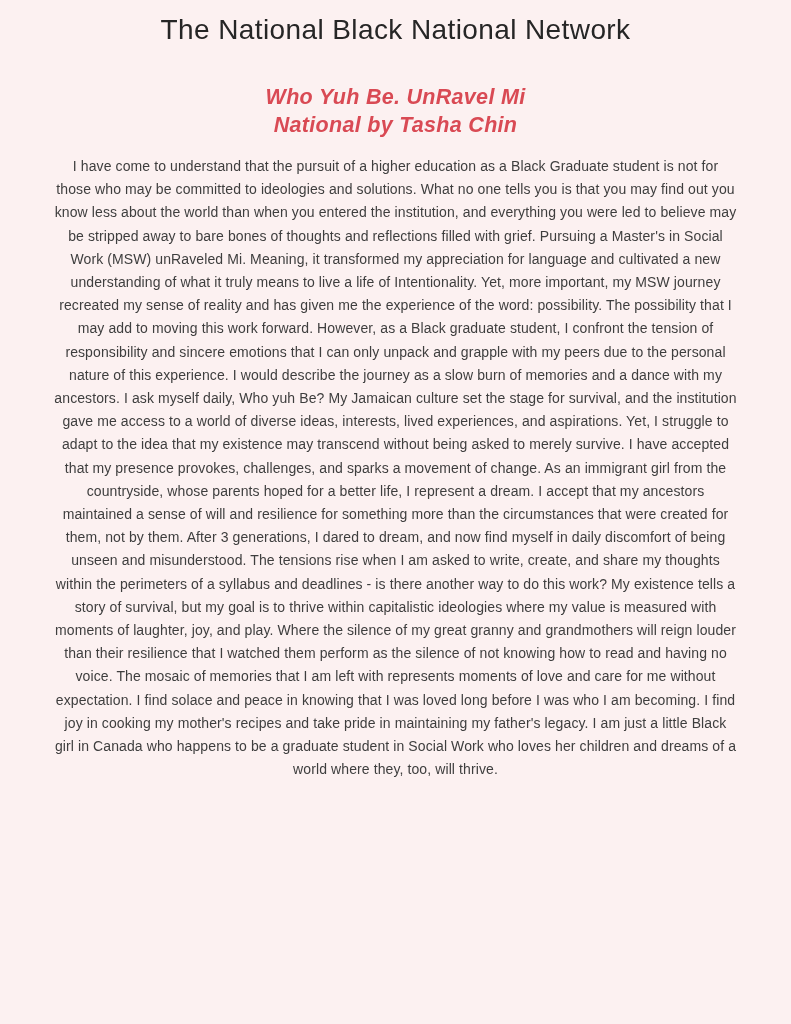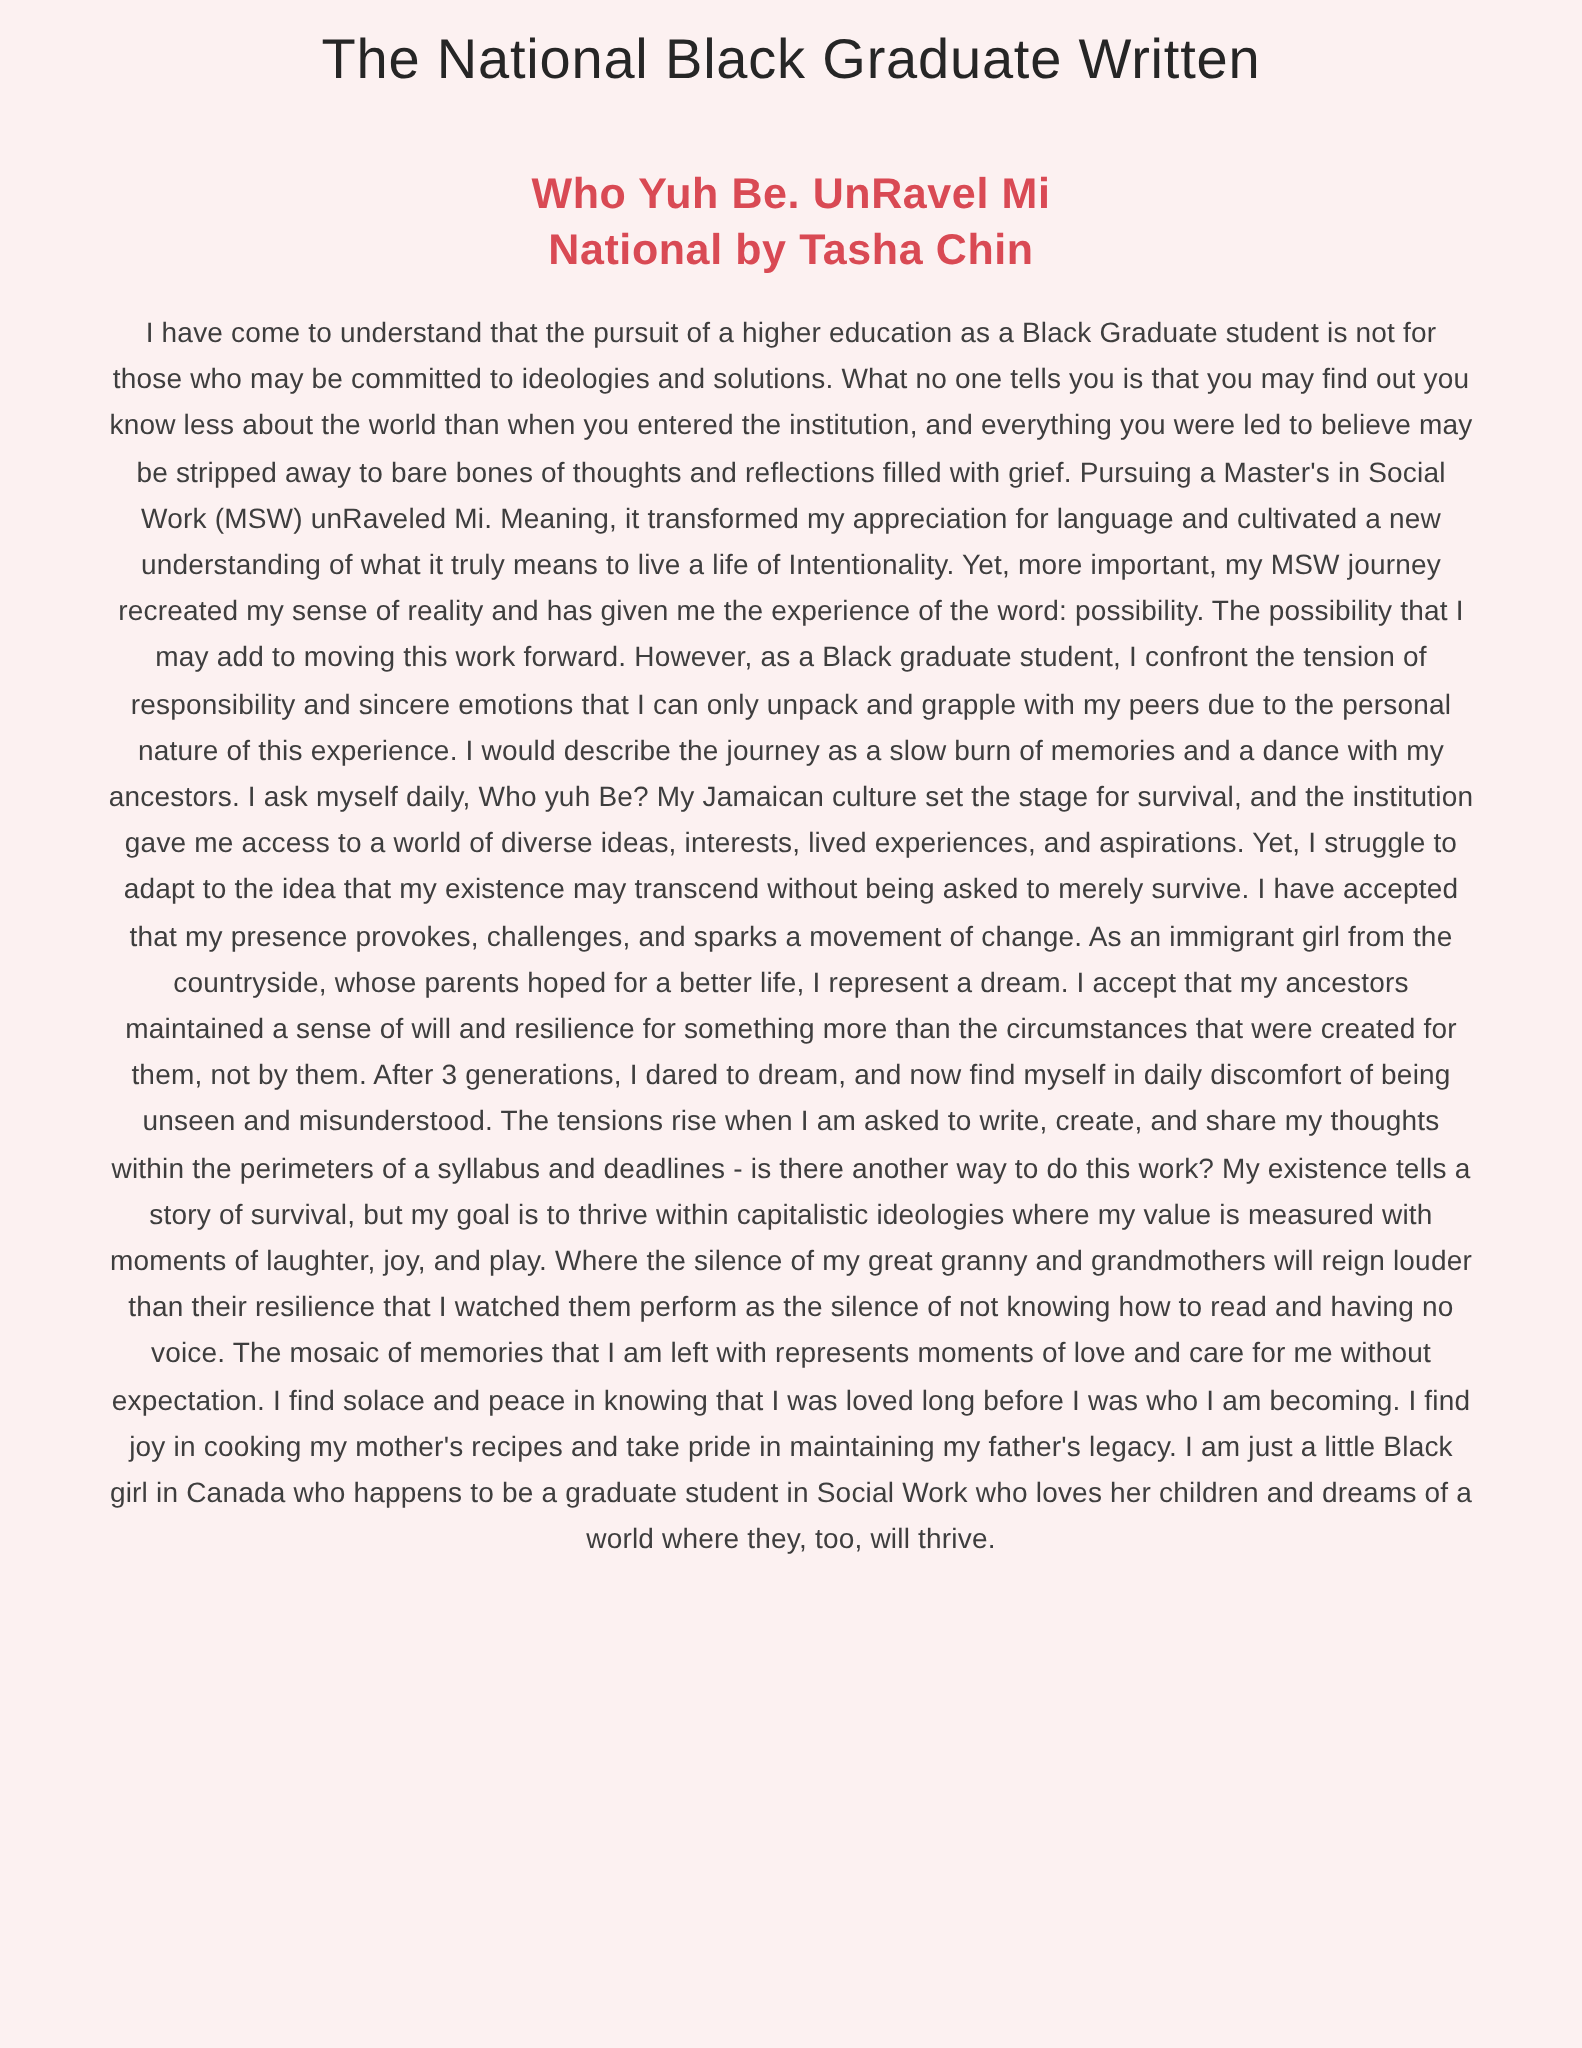--- a/index.html
+++ b/index.html
@@ -35,37 +35,38 @@
     line-height: 34px;
   }
   .article-heading {
     margin-top: 36px;
     text-align: center;
     color: var(--accent);
     font-weight: 700;
     font-size: 21.5px;
     line-height: 28px;
     letter-spacing: 0.3px;
+    font-style: italic;
   }
   .article-body {
     max-width: 684px;
     margin: 16px auto 0 auto;
     text-align: center;
     font-size: 14px;
     line-height: 23.2px;
     letter-spacing: 0.1px;
     color: var(--body-text);
     font-weight: 400;
   }
 </style>
 </head>
 <body>
 
 <div class="page">
-  <h1 class="page-title">The National Black Graduate Written</h1>
+  <h1 class="page-title">The National Black National Network</h1>
 
   <div class="article-heading">
     <div>Who Yuh Be. UnRavel Mi</div>
     <div>National by Tasha Chin</div>
   </div>
 
   <p class="article-body">I have come to understand that the pursuit of a higher education as a Black Graduate student is not for those who may be committed to ideologies and solutions. What no one tells you is that you may find out you know less about the world than when you entered the institution, and everything you were led to believe may be stripped away to bare bones of thoughts and reflections filled with grief. Pursuing a Master's in Social Work (MSW) unRaveled Mi. Meaning, it transformed my appreciation for language and cultivated a new understanding of what it truly means to live a life of Intentionality. Yet, more important, my MSW journey recreated my sense of reality and has given me the experience of the word: possibility. The possibility that I may add to moving this work forward. However, as a Black graduate student, I confront the tension of responsibility and sincere emotions that I can only unpack and grapple with my peers due to the personal nature of this experience. I would describe the journey as a slow burn of memories and a dance with my ancestors. I ask myself daily, Who yuh Be? My Jamaican culture set the stage for survival, and the institution gave me access to a world of diverse ideas, interests, lived experiences, and aspirations. Yet, I struggle to adapt to the idea that my existence may transcend without being asked to merely survive. I have accepted that my presence provokes, challenges, and sparks a movement of change. As an immigrant girl from the countryside, whose parents hoped for a better life, I represent a dream. I accept that my ancestors maintained a sense of will and resilience for something more than the circumstances that were created for them, not by them. After 3 generations, I dared to dream, and now find myself in daily discomfort of being unseen and misunderstood. The tensions rise when I am asked to write, create, and share my thoughts within the perimeters of a syllabus and deadlines - is there another way to do this work? My existence tells a story of survival, but my goal is to thrive within capitalistic ideologies where my value is measured with moments of laughter, joy, and play. Where the silence of my great granny and grandmothers will reign louder than their resilience that I watched them perform as the silence of not knowing how to read and having no voice. The mosaic of memories that I am left with represents moments of love and care for me without expectation. I find solace and peace in knowing that I was loved long before I was who I am becoming. I find joy in cooking my mother's recipes and take pride in maintaining my father's legacy. I am just a little Black girl in Canada who happens to be a graduate student in Social Work who loves her children and dreams of a world where they, too, will thrive.</p>
 </div>
 
 </body></html>

